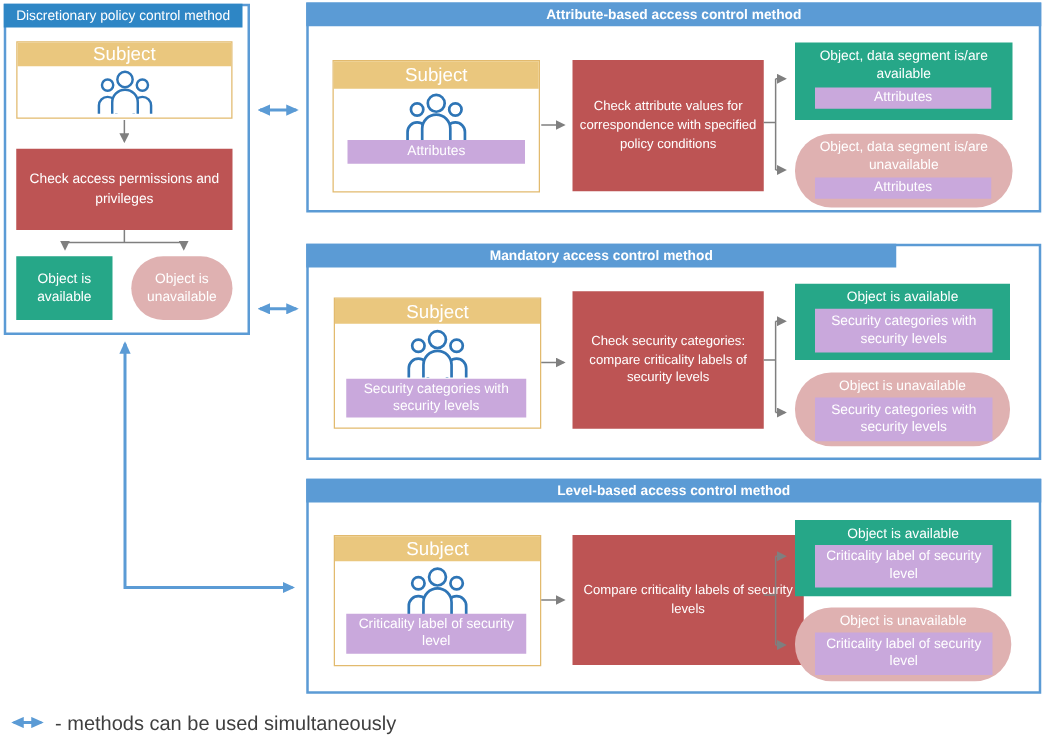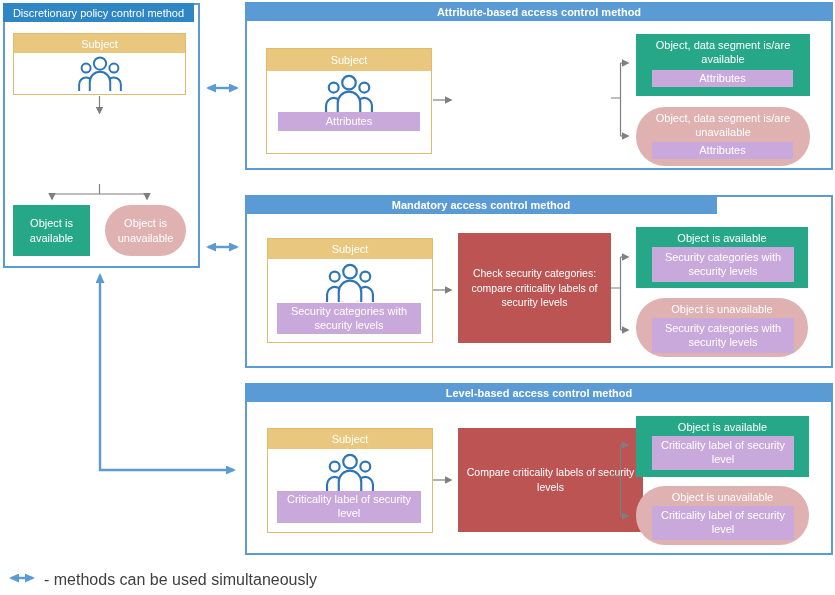--- a/index.html
+++ b/index.html
@@ -9,21 +9,21 @@
   }
   .panel{position:absolute;box-sizing:border-box;border:2px solid #5B9BD5;background:#fff;z-index:1;}
   .phead{
     position:absolute;box-sizing:border-box;z-index:2;color:#fff;font-size:11px;
     display:flex;align-items:center;justify-content:center;text-align:center;
   }
   .phead.dark{background:#2E86C5;}
   .phead.light{background:#5B9BD5;font-weight:bold;}
   .subject{position:absolute;box-sizing:border-box;border:1.5px solid #E2BA6E;background:#fff;z-index:2;}
   .shead{
-    background:#EAC77E;color:#fff;font-size:11px;display:flex;align-items:center;justify-content:center;
+    background:#EAC77E;color:#fff;font-size:15px;display:flex;align-items:center;justify-content:center;
   }
   .sbody{position:relative;display:flex;justify-content:center;}
   .tag{
     position:absolute;box-sizing:border-box;background:#C9A8DC;color:#fff;font-size:11px;line-height:1.25;
     display:flex;align-items:center;justify-content:center;text-align:center;padding:1px 4px;
   }
   .process{
     position:absolute;box-sizing:border-box;background:#BD5454;color:#fff;z-index:2;
     display:flex;align-items:center;justify-content:center;text-align:center;
     font-size:10.5px;line-height:1.4;padding:3px 5px;
@@ -57,20 +57,21 @@
             <path d="M4.5 44 V36 a8.5 8.5 0 0 1 17 0 V44"></path>
           <circle cx="47" cy="16" r="5.5"></circle>
             <path d="M38.5 44 V36 a8.5 8.5 0 0 1 17 0 V44"></path>
           <circle cx="30" cy="10.5" r="7.5" fill="#fff"></circle>
             <path d="M17.5 44 V33 a12.5 12.5 0 0 1 25 0 V44" fill="#fff"></path>
         </svg>
       </span>
     </div>
   </div>
 
+  <div class="process big" style="left:13px;top:119px;width:173px;height:65px;">Check access permissions and privileges</div>
   <div class="outcome green centered" style="left:13px;top:205px;width:77px;height:51px;">Object is available</div>
   <div class="outcome pink centered" style="left:105px;top:205px;width:81px;height:51px;">Object is unavailable</div>
 
   <div class="panel" style="left:245px;top:2px;width:588px;height:168px;"></div>
   <div class="phead light" style="left:245px;top:2px;width:588px;height:19px;">Attribute-based access control method</div>
 
   <div class="subject" style="left:266px;top:48px;width:166px;height:106px;">
     <div class="shead" style="height:22px;">Subject</div>
     <div class="sbody" style="height:42px;">
       <span class="icon-wrap" style="margin-top:2px;">
@@ -80,20 +81,21 @@
           <circle cx="47" cy="16" r="5.5"></circle>
             <path d="M38.5 44 V36 a8.5 8.5 0 0 1 17 0 V44"></path>
           <circle cx="30" cy="10.5" r="7.5" fill="#fff"></circle>
             <path d="M17.5 44 V33 a12.5 12.5 0 0 1 25 0 V44" fill="#fff"></path>
         </svg>
       </span>
     </div>
     <div class="tag" style="left:11px;top:63px;width:142px;height:19px;">Attributes</div>
   </div>
 
+  <div class="process" style="left:458px;top:48px;width:153px;height:105px;">Check attribute values for correspondence with specified policy conditions</div>
 
   <div class="outcome green" style="left:636px;top:34px;width:174px;height:62px;">
     <div class="otitle">Object, data segment is/are available</div>
     <div class="tag" style="left:16px;top:36px;width:141px;height:17px;">Attributes</div>
   </div>
   <div class="outcome pink" style="left:636px;top:107px;width:174px;height:59px;">
     <div class="otitle">Object, data segment is/are unavailable</div>
     <div class="tag" style="left:16px;top:35px;width:141px;height:17px;">Attributes</div>
   </div>
 

